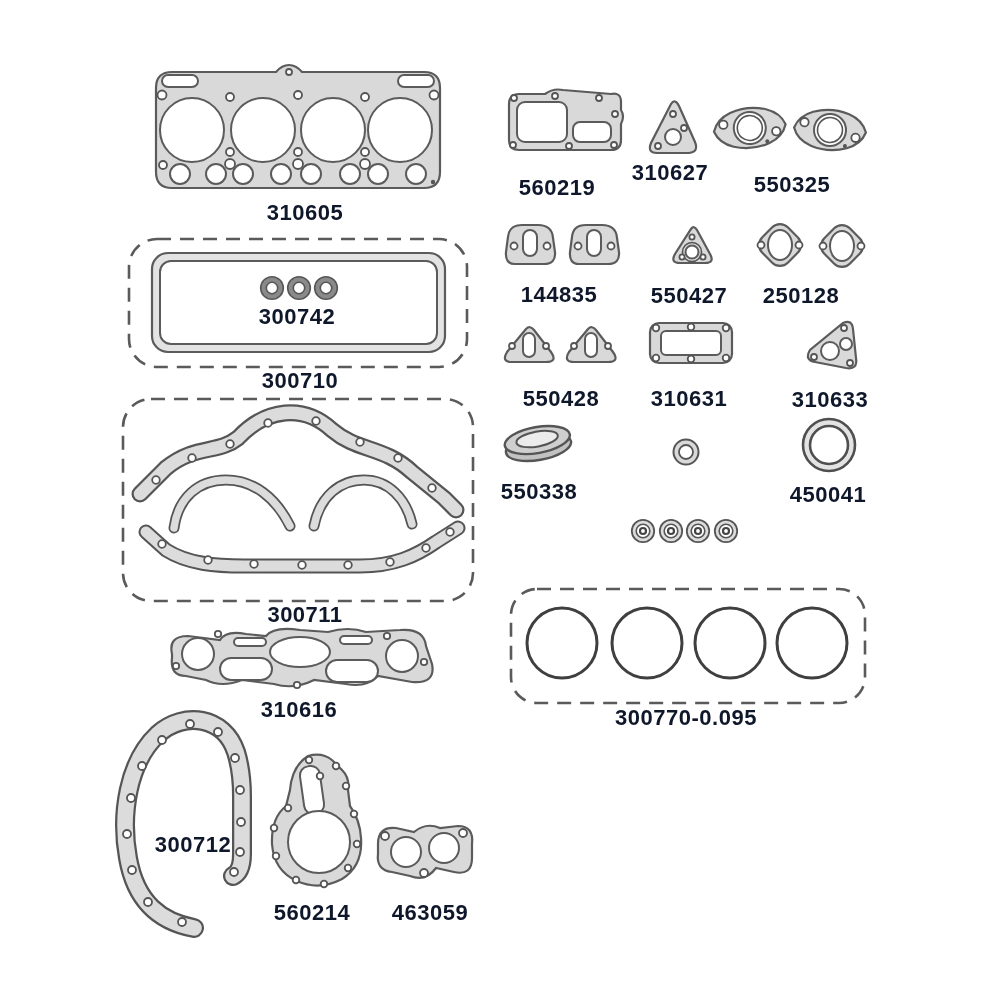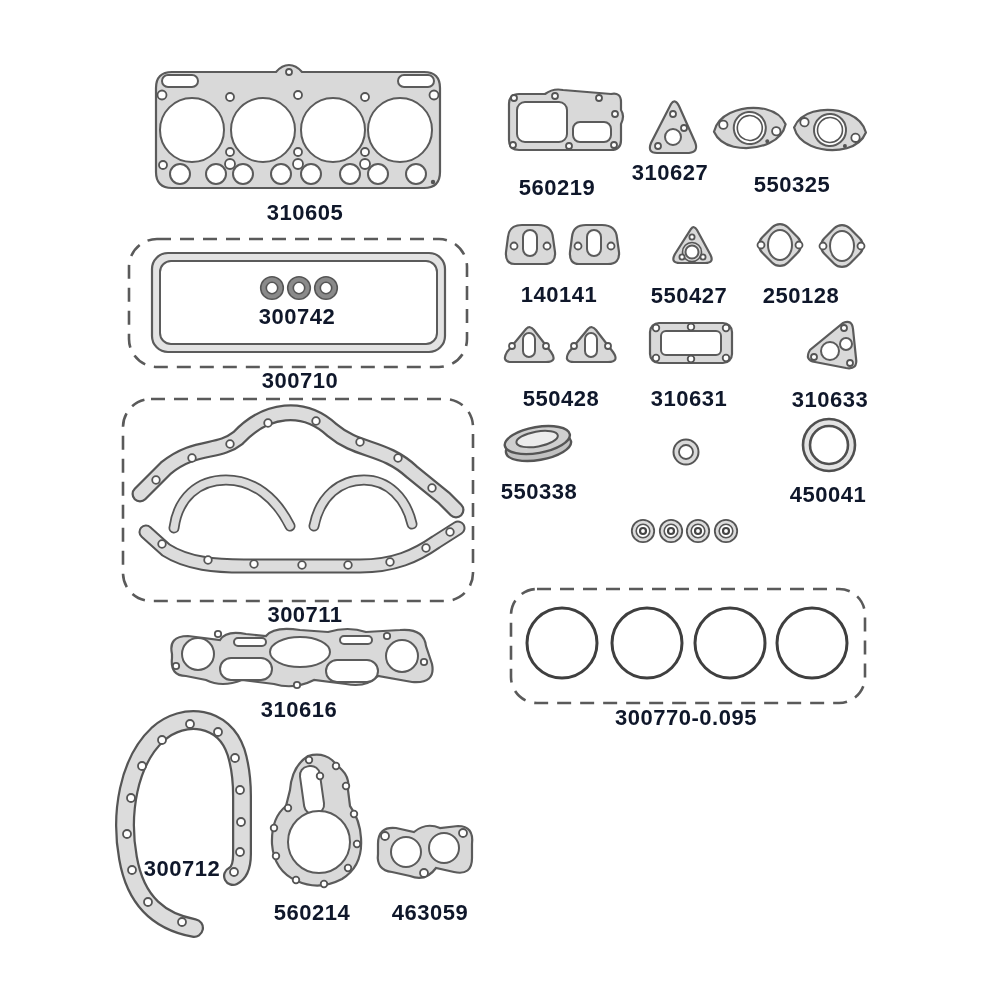--- a/index.html
+++ b/index.html
@@ -143,21 +143,21 @@
       <circle class="hole" cx="56" cy="34" r="4"></circle>
         <circle class="hole" cx="84" cy="18" r="4"></circle>
       <circle class="hole" cx="112" cy="26" r="4"></circle>
         <circle class="hole" cx="129" cy="52" r="4"></circle>
       <circle class="hole" cx="134" cy="84" r="4"></circle>
         <circle class="hole" cx="135" cy="116" r="4"></circle>
       <circle class="hole" cx="134" cy="146" r="4"></circle>
         <circle class="hole" cx="128" cy="166" r="4"></circle>
     </svg>
   </div>
-  <div class="lbl" style="left:117px;top:856px;width:130px;">300712</div>
+  <div class="lbl" style="left:117px;top:832px;width:130px;padding-left:11px;">300712</div>
 
   <div class="part" style="left:262px;top:750px;">
     <svg width="104" height="142" viewBox="0 0 104 142">
       <path class="body" d="M46,6 Q60,2 70,10 L80,20 Q88,28 86,40 L88,56 Q98,70 99,88 Q101,116 80,129 Q57,141 35,131 Q12,121 10,94 Q9,68 24,56 L28,40 Q30,16 46,6 Z"></path>
       <g transform="rotate(-8 50 40)">
           <rect class="cut" x="40" y="16" width="20" height="48" rx="9"></rect>
         </g>
       <circle class="cut" cx="57" cy="92" r="31"></circle>
       <circle class="hole" cx="47" cy="10" r="3.3"></circle>
         <circle class="hole" cx="74" cy="16" r="3.3"></circle>
@@ -245,21 +245,21 @@
           <circle class="hole" cx="44" cy="26" r="3.5"></circle>
       </g>
       <g transform="translate(64,0)">
         <path class="body" d="M19,5 L35,5 Q49,5 50,18 L52,32 Q53,44 41,44 L12,44 Q2,44 3,32 L5,17 Q6,5 19,5 Z"></path>
         <rect class="cut" x="20" y="10" width="14" height="26" rx="7"></rect>
         <circle class="hole" cx="11" cy="26" r="3.5"></circle>
           <circle class="hole" cx="44" cy="26" r="3.5"></circle>
       </g>
     </svg>
   </div>
-  <div class="lbl" style="left:494px;top:282px;width:130px;">140141</div>
+  <div class="lbl" style="left:494px;top:282px;width:130px;">144835</div>
 
   <div class="part" style="left:670px;top:224px;">
     <svg width="46" height="44" viewBox="0 0 46 44">
       <path class="body" d="M21,5 Q24,1 27,6 L40,30 Q45,39 35,39 L10,39 Q0,39 5,30 Z"></path>
       <circle class="cut" cx="22" cy="28" r="6.5"></circle>
       <circle class="ringedge" cx="22" cy="28" r="9.5"></circle>
       <circle class="hole" cx="22" cy="13" r="2.6"></circle>
         <circle class="hole" cx="12" cy="33" r="2.6"></circle>
       <circle class="hole" cx="33" cy="33" r="2.6"></circle>
     </svg>

